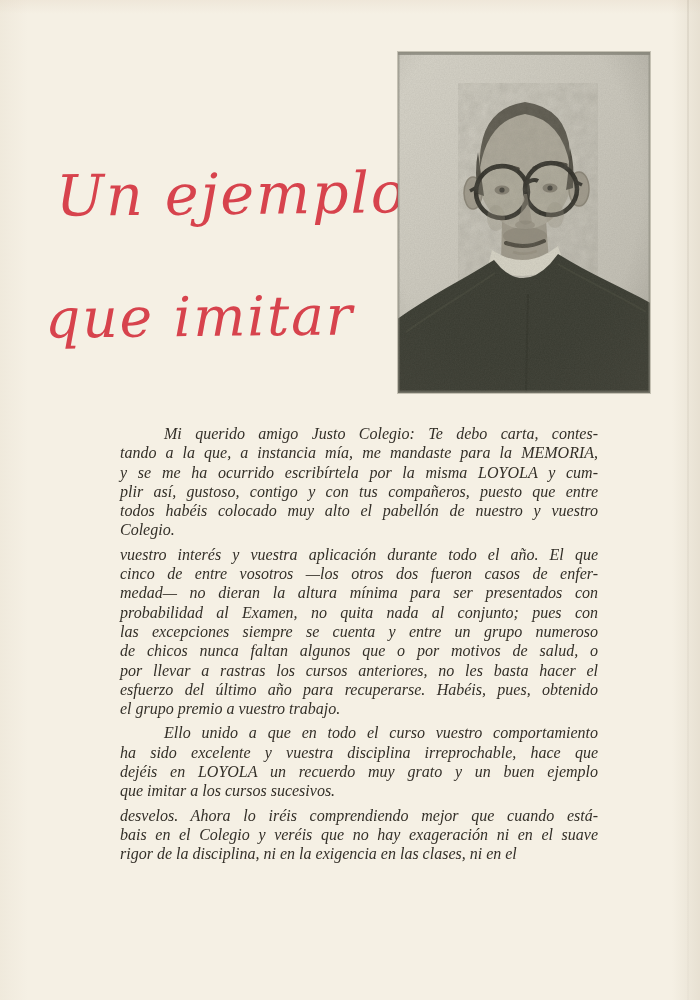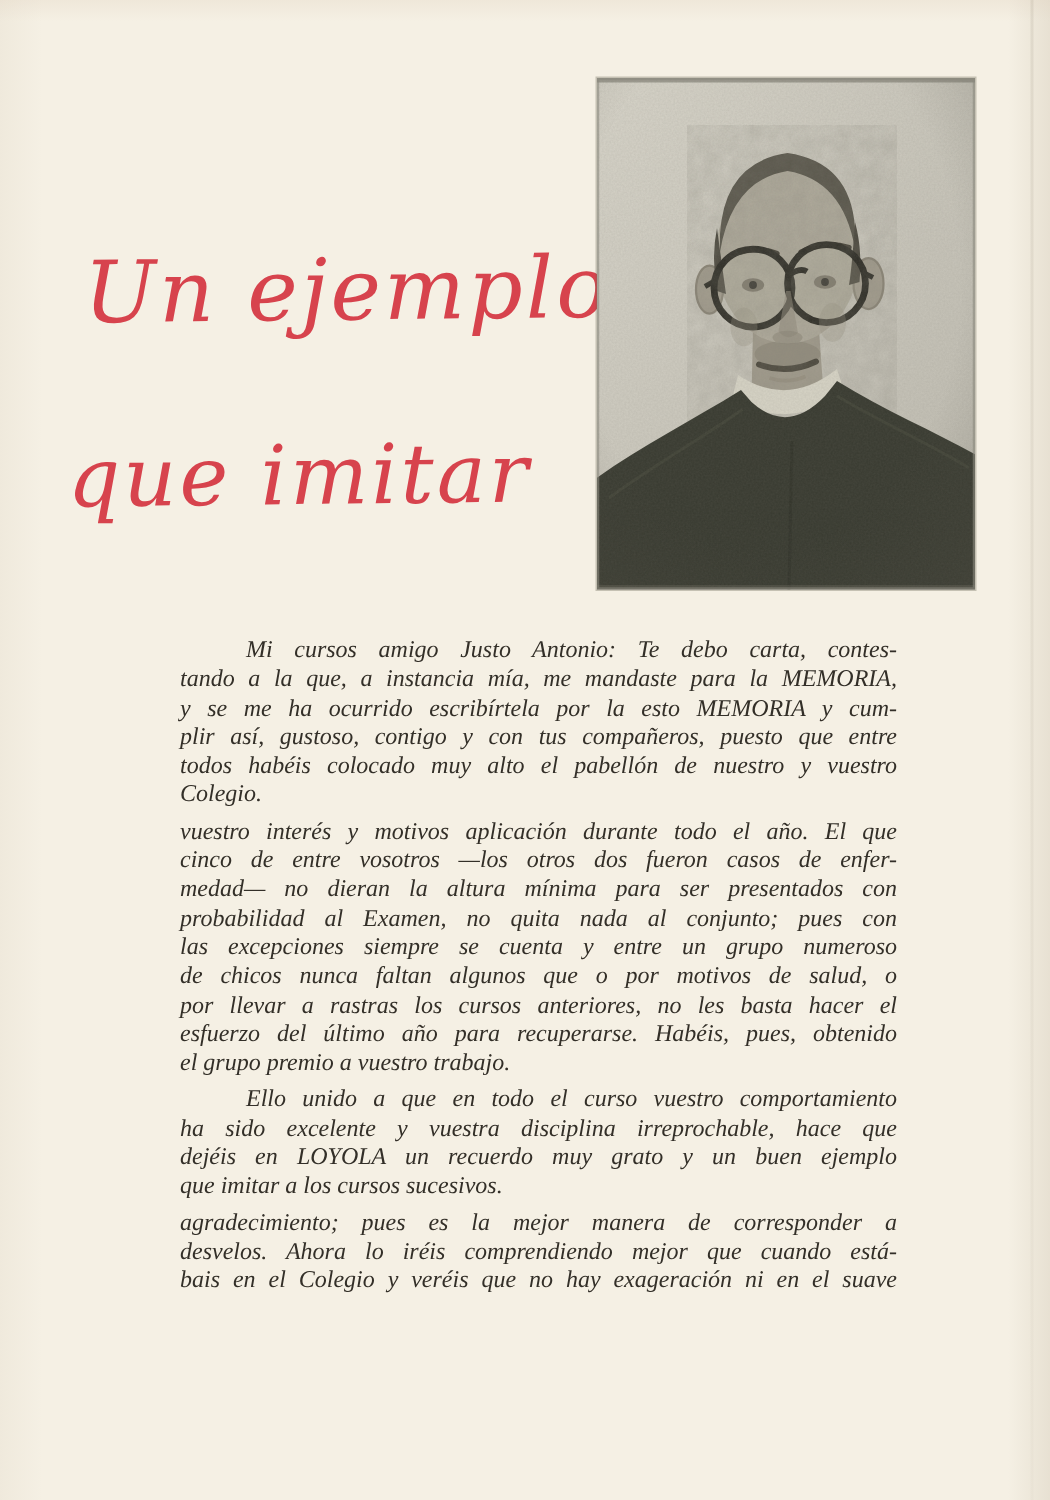--- a/index.html
+++ b/index.html
@@ -155,44 +155,44 @@
       <rect x="0" y="0" width="252" height="341" filter="url(#grain)" opacity="0.32"></rect>
       <rect x="0" y="0" width="252" height="341" fill="url(#vignette)"></rect>
       <rect x="0" y="0" width="252" height="3" fill="#6f6d62" opacity="0.55"></rect>
       <rect x="0" y="338" width="252" height="3" fill="#6f6d62" opacity="0.35"></rect>
       <rect x="0.75" y="0.75" width="250.5" height="339.5" fill="none" stroke="#8b897d" stroke-width="1.5" opacity="0.6"></rect>
     </svg>
   </figure>
 
   <div class="letter">
     <p class="para">
-      <span class="line first">Mi cursos amigo Justo Antonio: Te debo carta, contes-</span>
+      <span class="line first">Mi querido amigo Justo Colegio: Te debo carta, contes-</span>
       <span class="line">tando a la que, a instancia mía, me mandaste para la MEMORIA,</span>
-      <span class="line">y se me ha ocurrido escribírtela por la esto MEMORIA y cum-</span>
+      <span class="line">y se me ha ocurrido escribírtela por la misma LOYOLA y cum-</span>
       <span class="line">plir así, gustoso, contigo y con tus compañeros, puesto que entre</span>
       <span class="line">todos habéis colocado muy alto el pabellón de nuestro y vuestro</span>
       <span class="line last">Colegio.</span>
     </p>
     <p class="para">
-      <span class="line">vuestro interés y motivos aplicación durante todo el año. El que</span>
+      <span class="line">vuestro interés y vuestra aplicación durante todo el año. El que</span>
       <span class="line">cinco de entre vosotros —los otros dos fueron casos de enfer-</span>
       <span class="line">medad— no dieran la altura mínima para ser presentados con</span>
       <span class="line">probabilidad al Examen, no quita nada al conjunto; pues con</span>
       <span class="line">las excepciones siempre se cuenta y entre un grupo numeroso</span>
       <span class="line">de chicos nunca faltan algunos que o por motivos de salud, o</span>
       <span class="line">por llevar a rastras los cursos anteriores, no les basta hacer el</span>
       <span class="line">esfuerzo del último año para recuperarse. Habéis, pues, obtenido</span>
       <span class="line last">el grupo premio a vuestro trabajo.</span>
     </p>
     <p class="para">
       <span class="line first">Ello unido a que en todo el curso vuestro comportamiento</span>
       <span class="line">ha sido excelente y vuestra disciplina irreprochable, hace que</span>
       <span class="line">dejéis en LOYOLA un recuerdo muy grato y un buen ejemplo</span>
       <span class="line last">que imitar a los cursos sucesivos.</span>
     </p>
     <p class="para">
-      <span class="line">agradecimiento; pues es la mejor manera de corresponder a</span>
       <span class="line">desvelos. Ahora lo iréis comprendiendo mejor que cuando está-</span>
       <span class="line">bais en el Colegio y veréis que no hay exageración ni en el suave</span>
+      <span class="line last">rigor de la disciplina, ni en la exigencia en las clases, ni en el</span>
     </p>
   </div>
 
 </div>
 
 </body></html>

